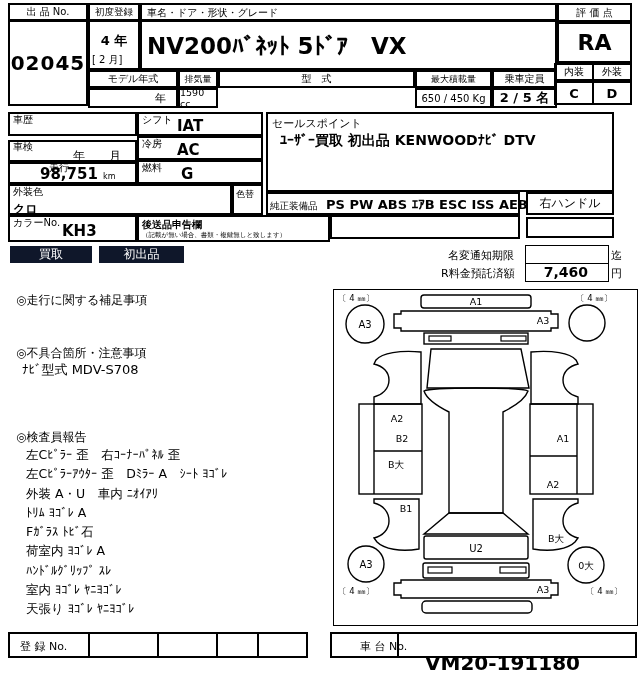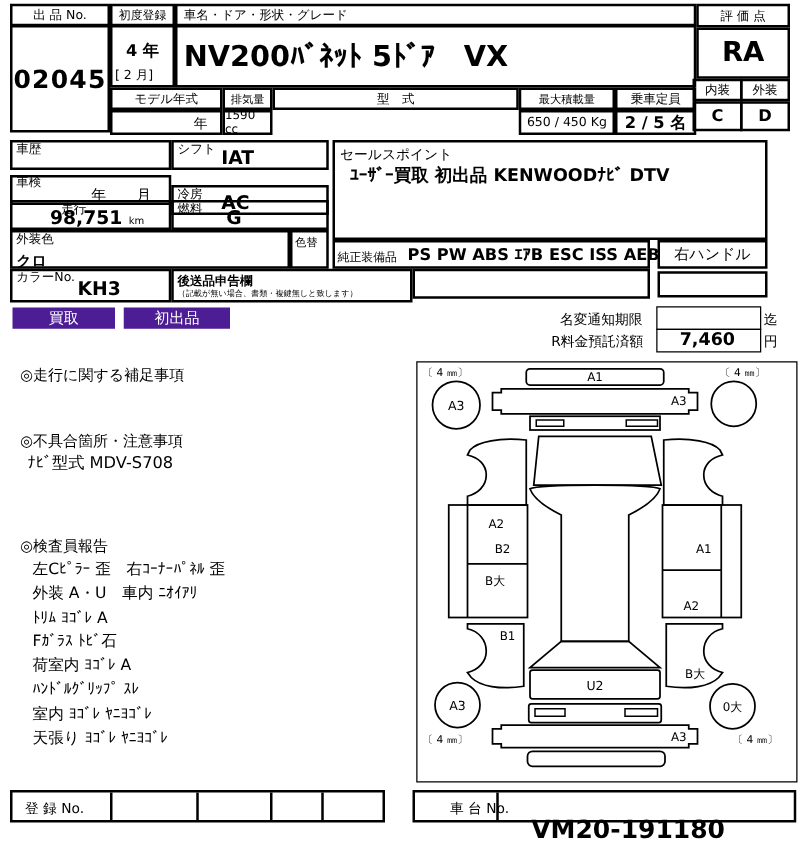--- a/index.html
+++ b/index.html
@@ -4,21 +4,21 @@
 <style>
   html,body{margin:0;padding:0;background:#e8e8e8;}
   .sheet{position:relative;width:640px;height:680px;background:#ffffff;
          font-family:"DejaVu Sans","Liberation Sans",sans-serif;color:#000;overflow:hidden;}
   .abs{position:absolute;box-sizing:border-box;}
   .b2{border:2px solid #000;}
   .b1{border:1px solid #000;}
   .ctr{display:flex;align-items:center;justify-content:center;}
   .lblTL{font-size:10px;padding:1px 0 0 3px;line-height:10px;}
   .val{font-weight:bold;}
-  .badge{background:#4c1d95;color:#fff;font-size:12px;display:flex;align-items:center;justify-content:center;}
+  .badge{background:#0f172a;color:#fff;font-size:12px;display:flex;align-items:center;justify-content:center;}
   .rem-title{font-size:12px;white-space:nowrap;}
   .rem-line{font-size:12.5px;line-height:19.3px;white-space:nowrap;}
   .vline{position:absolute;top:0;bottom:0;width:2px;background:#000;}
   svg text{font-family:"DejaVu Sans","Liberation Sans",sans-serif;}
 </style>
 </head>
 <body>
 
 <div class="sheet">
 
@@ -57,21 +57,21 @@
   </div>
   <div class="abs b2" style="left:137px;top:112px;width:126px;height:24px;">
     <span class="lblTL abs">シフト</span>
     <span class="abs val" style="left:38px;top:3px;font-size:15px;">IAT</span>
   </div>
 
   <div class="abs b2" style="left:8px;top:140px;width:129px;height:24px;font-family:Liberation Mono, monospace;">
     <span class="lblTL abs">車検</span>
     <span class="abs" style="right:14px;top:6px;font-size:12px;">年　　月</span>
   </div>
-  <div class="abs b2" style="left:137px;top:148px;width:126px;height:24px;">
+  <div class="abs b2" style="left:137px;top:136px;width:126px;height:24px;">
     <span class="lblTL abs">冷房</span>
     <span class="abs val" style="left:38px;top:3px;font-size:15px;">AC</span>
   </div>
 
   <div class="abs b2" style="left:8px;top:160px;width:129px;height:24px;padding-left:36px;">
     <span class="lblTL abs">走行</span>
     <span class="abs val" style="left:30px;top:3px;font-size:15px;">98,751</span>
     <span class="abs" style="left:93px;top:10px;font-size:8px;">km</span>
   </div>
   <div class="abs b2" style="left:137px;top:160px;width:126px;height:24px;">
@@ -117,20 +117,21 @@
   <span class="abs" style="left:441px;top:266px;font-size:11px;">R料金預託済額</span>
   <div class="abs b1 val" style="left:525px;top:263px;width:84px;height:19px;font-size:14px;line-height:17px;text-align:right;padding-right:20px;">7,460</div>
   <span class="abs" style="left:611px;top:266px;font-size:11px;">円</span>
 
   <div class="abs rem-title" style="left:16px;top:292px;">◎走行に関する補足事項</div>
   <div class="abs rem-title" style="left:16px;top:345px;">◎不具合箇所・注意事項</div>
   <div class="abs" style="left:22px;top:361px;font-size:13px;">ﾅﾋﾞ型式 MDV-S708</div>
   <div class="abs rem-title" style="left:16px;top:429px;">◎検査員報告</div>
   <div class="abs" style="left:26px;top:445px;width:300px;">
     <div class="rem-line">左Cﾋﾟﾗｰ 歪　右ｺｰﾅｰﾊﾟﾈﾙ 歪</div>
+    <div class="rem-line">左Cﾋﾟﾗｰｱｳﾀｰ 歪　Dﾐﾗｰ A　ｼｰﾄ ﾖｺﾞﾚ</div>
     <div class="rem-line">外装 A・U　車内 ﾆｵｲｱﾘ</div>
     <div class="rem-line">ﾄﾘﾑ ﾖｺﾞﾚ A</div>
     <div class="rem-line">Fｶﾞﾗｽ ﾄﾋﾞ石</div>
     <div class="rem-line">荷室内 ﾖｺﾞﾚ A</div>
     <div class="rem-line">ﾊﾝﾄﾞﾙｸﾞﾘｯﾌﾟ ｽﾚ</div>
     <div class="rem-line">室内 ﾖｺﾞﾚ ﾔﾆﾖｺﾞﾚ</div>
     <div class="rem-line">天張り ﾖｺﾞﾚ ﾔﾆﾖｺﾞﾚ</div>
   </div>
 
   <div class="abs" style="left:333px;top:289px;width:305px;height:337px;border:1.5px solid #000;">

